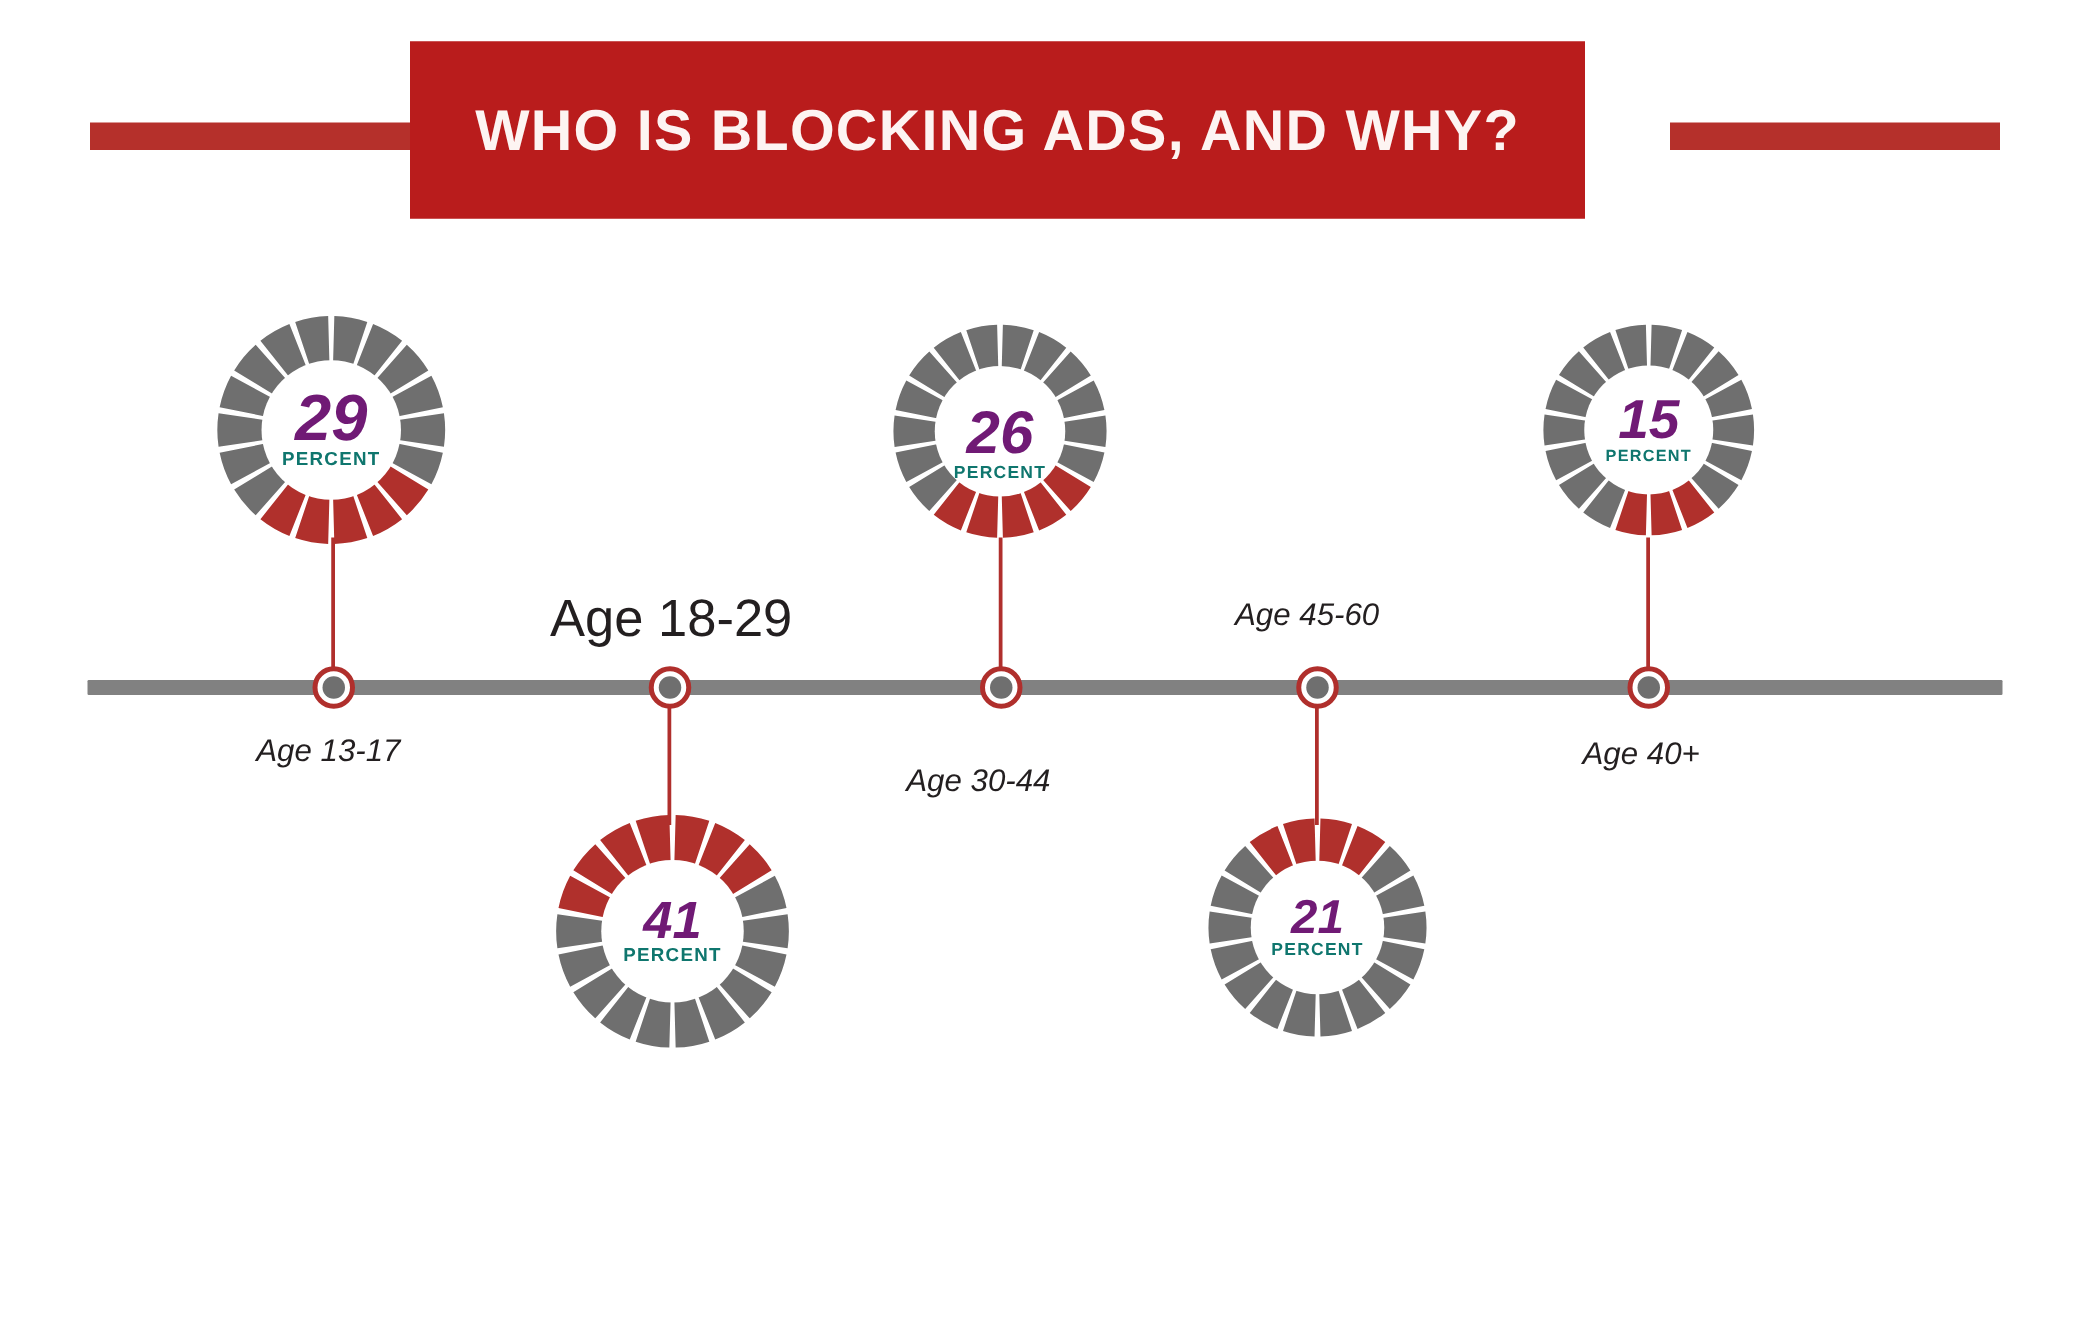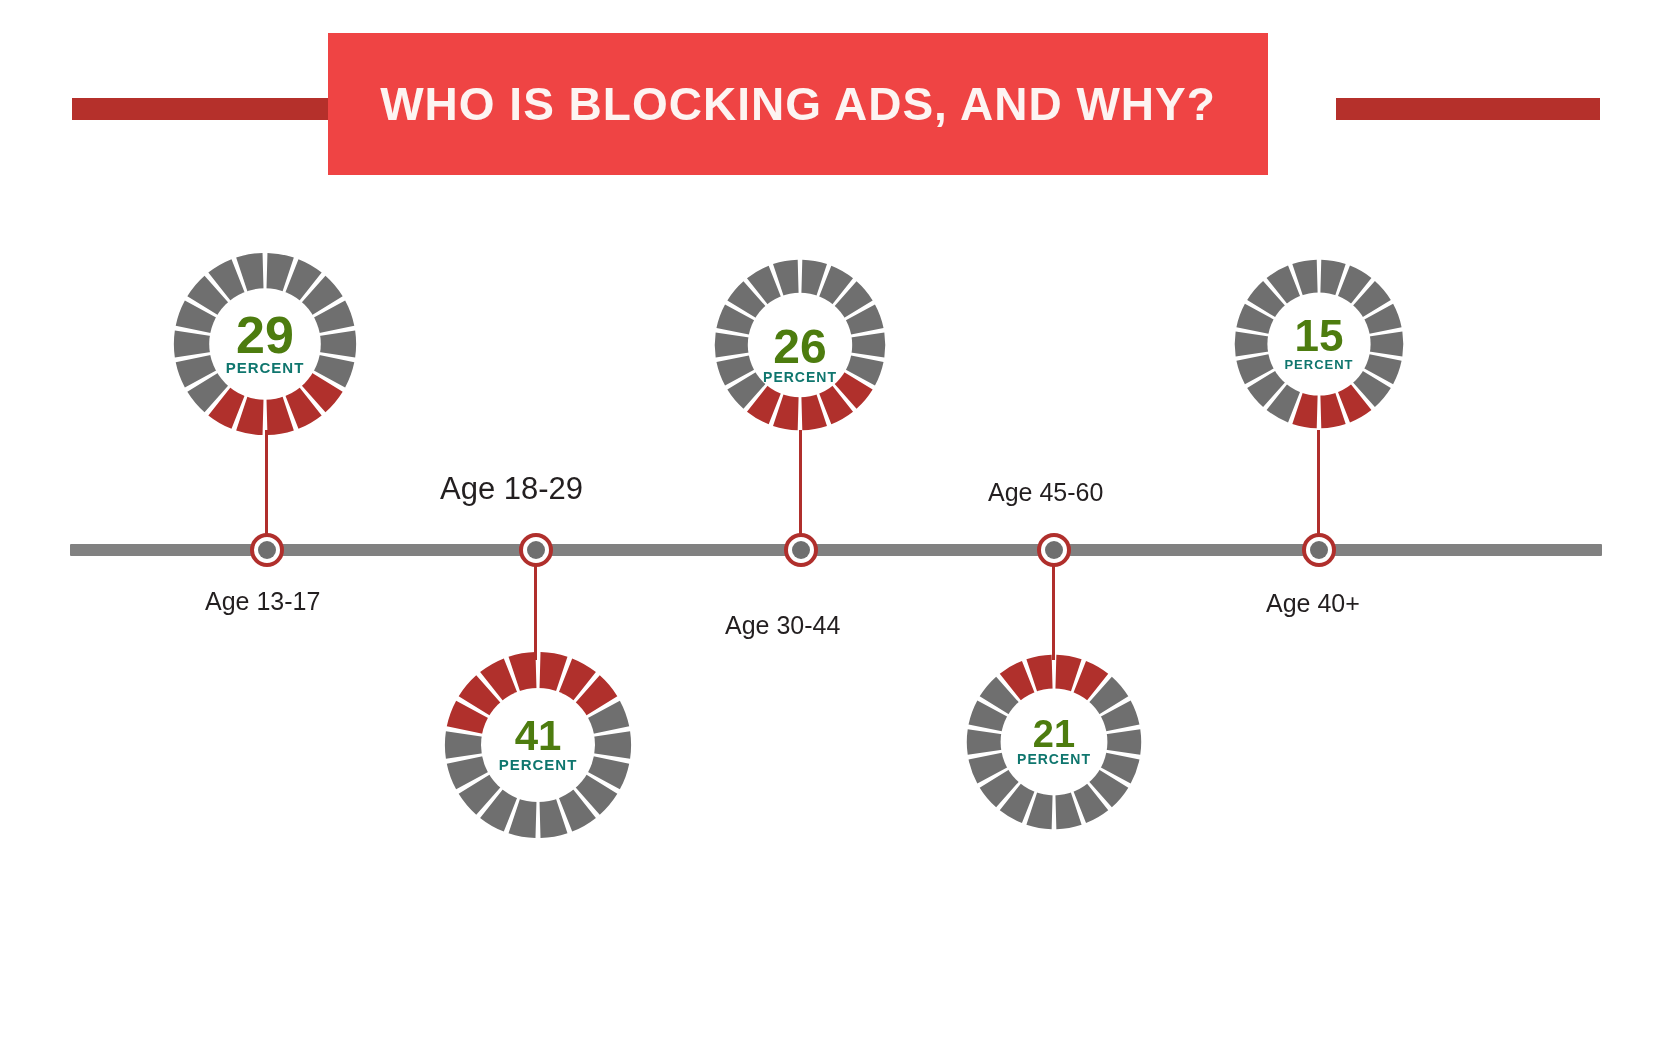--- a/index.html
+++ b/index.html
@@ -13,21 +13,21 @@
   #stage{position:absolute;left:0;top:0;width:1672px;height:1058px;}
 
   
   .banner-rule{
     position:absolute;top:98px;height:22px;background:#b5302b;
   }
   .banner-rule.left{left:72px;width:264px;}
   .banner-rule.right{right:72px;width:264px;}
   .banner-box{
     position:absolute;left:328px;top:33px;width:940px;height:142px;
-    background:#ef4444;
+    background:#b91c1c;
     display:flex;align-items:center;justify-content:center;
   }
   .banner-title{
     color:#fdf4f2;
     font-size:46px;
     font-weight:bold;
     letter-spacing:1.0px;
     text-align:center;
     line-height:1;
     white-space:nowrap;
@@ -56,32 +56,32 @@
 
   
   .donut{position:absolute;}
   .donut svg{display:block;}
   .donut .hub{
     position:absolute;left:0;top:0;width:100%;height:100%;
     display:flex;flex-direction:column;align-items:center;justify-content:center;
     pointer-events:none;
   }
   .donut .num{
-    color:#4d7c0f;font-weight:bold;line-height:0.92;
+    color:#701a75;font-weight:bold;line-height:0.92;font-style:italic;
   }
   .donut .pct-word{
     color:#0f766e;font-weight:bold;letter-spacing:1px;
   }
 
   
   .age-label{
     position:absolute;color:#231f20;white-space:nowrap;
   }
-  .age-label.big{font-size:31px;}
-  .age-label.small{font-size:25px;}
+  .age-label.big{font-size:42px;}
+  .age-label.small{font-size:25px;font-style:italic;}
 
   
   .caption{
     position:absolute;left:260px;top:836px;width:540px;
     text-align:center;font-size:33px;line-height:1.32;color:#231f20;
   }
   .caption .hl{color:#b0302c;}
 </style>
 </head>
 <body>

